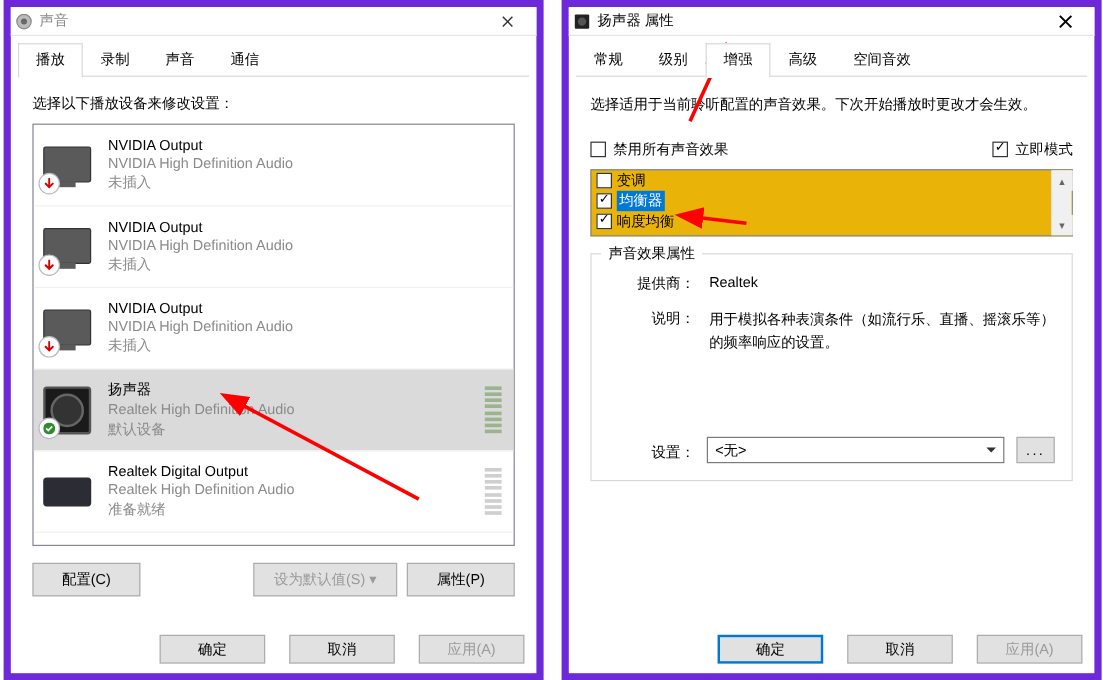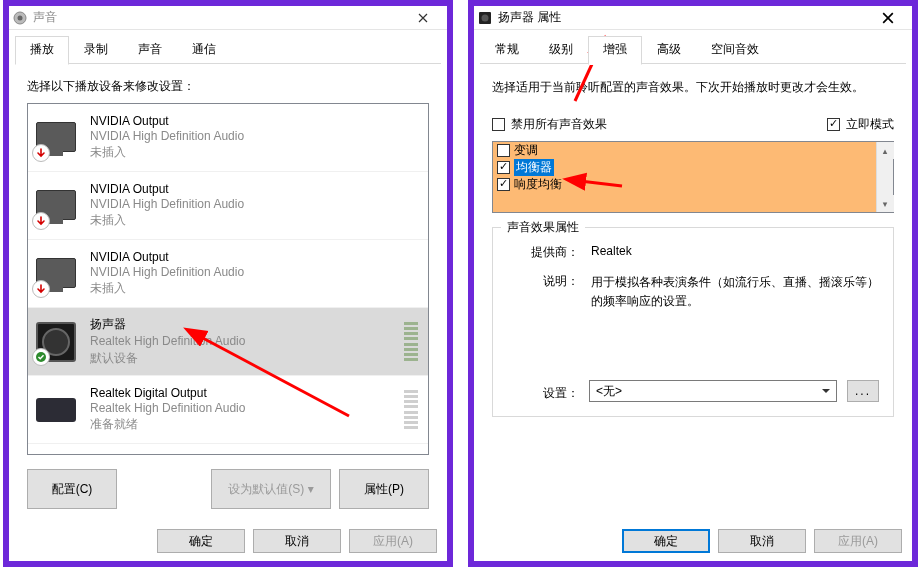--- a/index.html
+++ b/index.html
@@ -45,41 +45,41 @@
   .dev-text { flex:1; }
   .dev-name { font-size:12px; color:#000; }
   .device-item.selected .dev-name { color:#000; }
   .dev-sub { font-size:12px; color:#8a8a8a; line-height:1.35; }
   .dev-status { font-size:12px; color:#8a8a8a; }
   .dev-bars { width:14px; height:40px; display:flex; flex-direction:column; justify-content:space-between; }
   .dev-bars span { height:3px; background:#9cb38f; display:block; }
   .dev-bars.gray span { background:#cfcfcf; }
 
   .btn-row { display:flex; gap:8px; margin-top:14px; }
-  .btn { height:40px; padding:0 14px; background:#e1e1e1; border:1px solid #adadad; font-size:12px; display:inline-flex; align-items:center; justify-content:center; }
+  .btn { height:28px; padding:0 14px; background:#e1e1e1; border:1px solid #adadad; font-size:12px; display:inline-flex; align-items:center; justify-content:center; }
   .btn.disabled { color:#9a9a9a; }
   .btn-config { min-width:90px; }
   .btn-setdef { min-width:120px; }
   .btn-prop { min-width:90px; }
   .btn-row .spacer { flex:1; }
 
-  .dialog-btns { position:absolute; right:10px; bottom:8px; display:flex; gap:8px; }
+  .dialog-btns { position:absolute; right:10px; bottom:8px; display:flex; gap:20px; }
   .dlg-btn { height:24px; width:88px; background:#e1e1e1; border:1px solid #adadad; font-size:12px; display:flex; align-items:center; justify-content:center; }
   .dlg-btn.primary { border:2px solid #0078d7; }
   .dlg-btn.disabled { color:#9a9a9a; }
 
   
   .sp-body { padding: 14px 18px 0 18px; position:relative; height:calc(100% - 58px); }
   .sp-desc { font-size:12px; line-height:1.5; }
   .ck-row { display:flex; align-items:center; margin-top:20px; gap:6px; }
   .ck { width:13px; height:13px; border:1px solid #333; display:inline-flex; align-items:center; justify-content:center; background:#fff; }
   .ck.checked::after { content:"✓"; font-size:11px; line-height:1; color:#000; position:relative; top:-1px; }
   .ck-row .spacer2 { flex:1; }
 
-  .effect-list { margin-top:8px; height:72px; border:1px solid #828790; position:relative; background:#fdba74; }
+  .effect-list { margin-top:8px; height:56px; border:1px solid #828790; position:relative; background:#eab308; }
   .effect-list .scroll { position:absolute; right:0; top:0; bottom:0; width:17px; background:#f0f0f0; border-left:1px solid #ddd; display:flex; flex-direction:column; align-items:center; justify-content:space-between; }
   .scroll-arrow { width:17px; height:17px; display:flex; align-items:center; justify-content:center; color:#666; font-size:9px; background:#f0f0f0; }
   .effect-row { display:flex; align-items:center; height:17px; padding-left:4px; gap:4px; }
   .effect-row .ck { width:13px; height:13px; }
   .effect-row.sel span.lbl { background:#0078d7; color:#fff; padding:0 2px; }
 
   .fx-frame { margin-top:14px; border:1px solid #d9d9d9; padding:16px 14px 20px 14px; position:relative; height: 190px; }
   .fx-frame-title { position:absolute; top:-9px; left:8px; background:#fff; padding:0 6px; font-size:12px; }
   .fx-grid { display:grid; grid-template-columns:72px 1fr; row-gap:16px; column-gap:6px; font-size:12px;gap:12px; }
   .fx-grid .label { text-align:right; }

